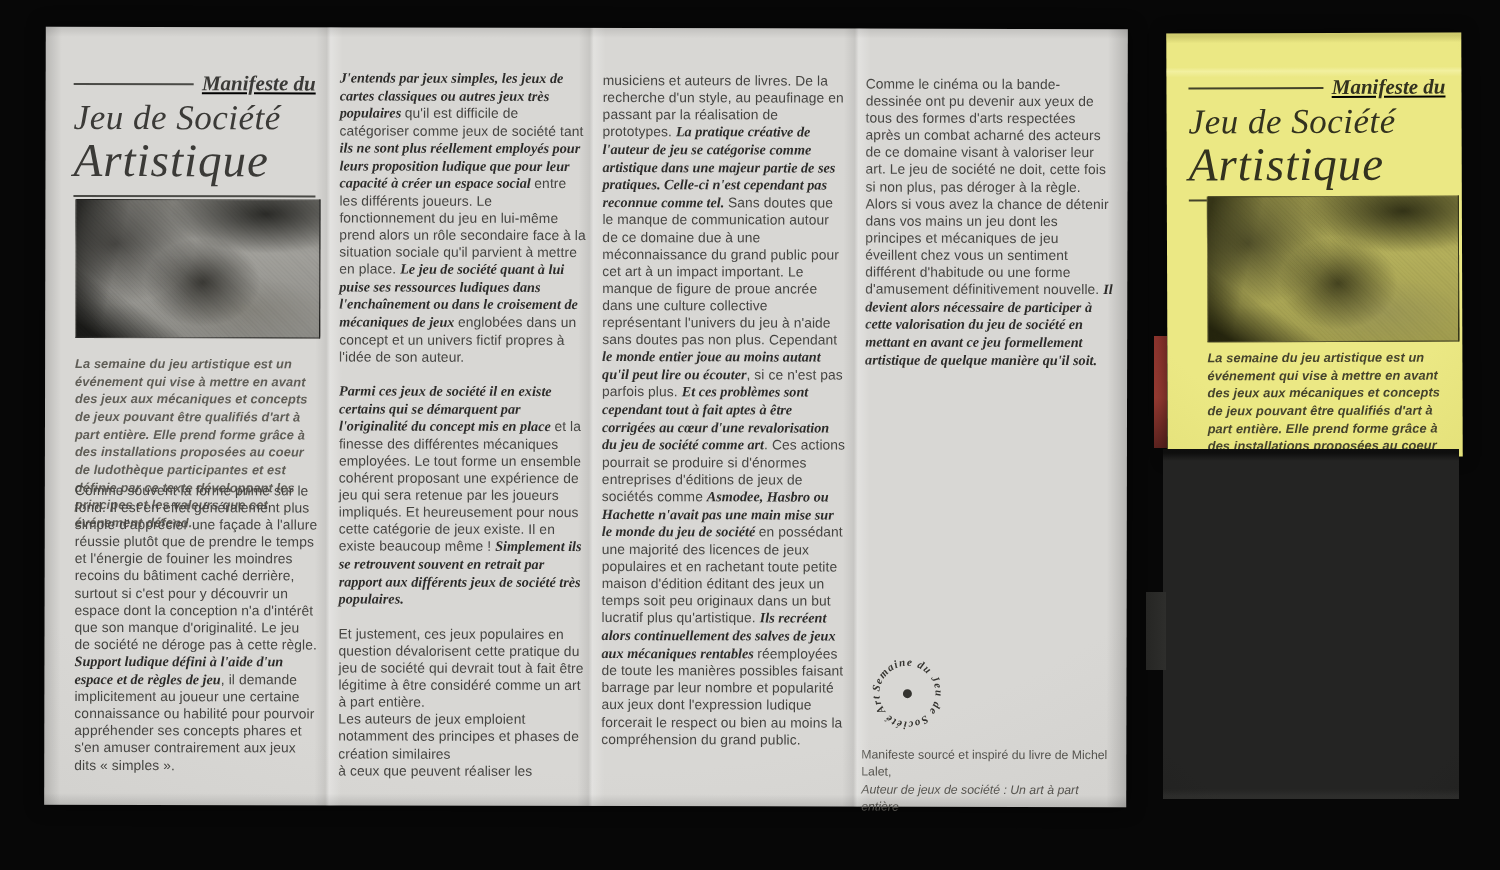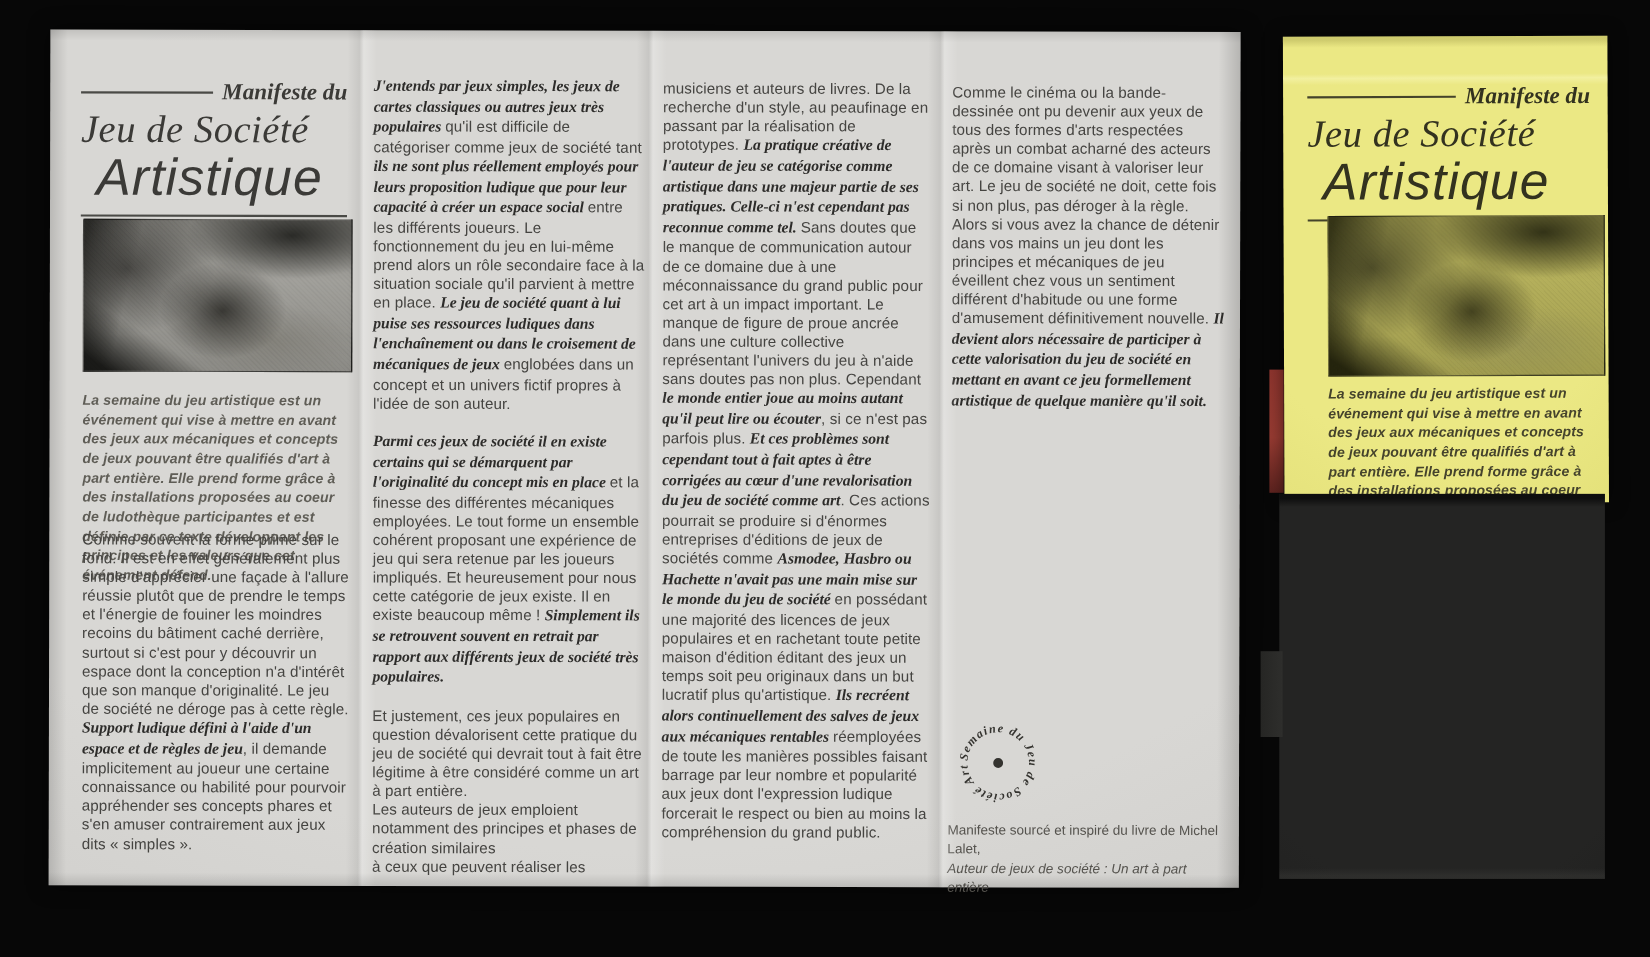--- a/index.html
+++ b/index.html
@@ -23,28 +23,28 @@
       linear-gradient(90deg, rgba(0,0,0,0) 798px, rgba(0,0,0,.08) 809px, rgba(255,255,255,.26) 813px, rgba(0,0,0,0) 825px);}
   .panel{position:absolute;top:0;height:100%;}
   .panel1{left:0;width:282px;}
   .panel2{left:282px;width:263px;}
   .panel3{left:545px;width:265px;}
   .panel4{left:810px;width:272px;}
 
   
   .masthead{position:absolute;left:28px;right:12px;}
   .panel1 .masthead{top:44px;}
-  .kicker-row{display:flex;align-items:center;justify-content:flex-end;gap:8px;margin-bottom:2px;}
+  .kicker-row{display:flex;align-items:center;justify-content:flex-end;gap:8px;margin-bottom:2px;text-decoration:underline;}
   .kicker-rule{flex:1 1 auto;height:2px;background:#4a4a46;}
   .kicker{font-family:"Liberation Serif",serif;font-style:italic;font-weight:bold;
           font-size:21px;color:#3b3a37;white-space:nowrap;}
   .t1{font-family:"Liberation Serif",serif;font-style:italic;font-size:35px;
       color:#3b3a37;letter-spacing:.5px;line-height:1.12;}
-  .t2{font-family:Liberation Sans, sans-serif;font-style:italic;font-size:47px;
-      color:#3b3a37;letter-spacing:1px;line-height:1.02;margin-left:14px;}
+  .t2{font-family:Liberation Serif, serif;font-style:italic;font-size:47px;
+      color:#3b3a37;letter-spacing:1px;line-height:1.02;}
   .rule-bottom{height:2px;background:#4a4a46;margin-top:10px;}
 
   
   .photo{position:absolute;border:1px solid rgba(30,30,28,.35);}
   .photo-gray{left:30px;top:172px;width:243px;height:137px;
     background-color:#a2a19c;
     background-image:
       repeating-linear-gradient(45deg, rgba(0,0,0,.045) 0 1px, rgba(255,255,255,0) 1px 3px),
       radial-gradient(60% 80% at 16% 32%, rgba(52,51,48,.8), rgba(52,51,48,0) 55%),
       linear-gradient(103deg, rgba(25,25,23,.85) 2%, rgba(25,25,23,0) 20%),

